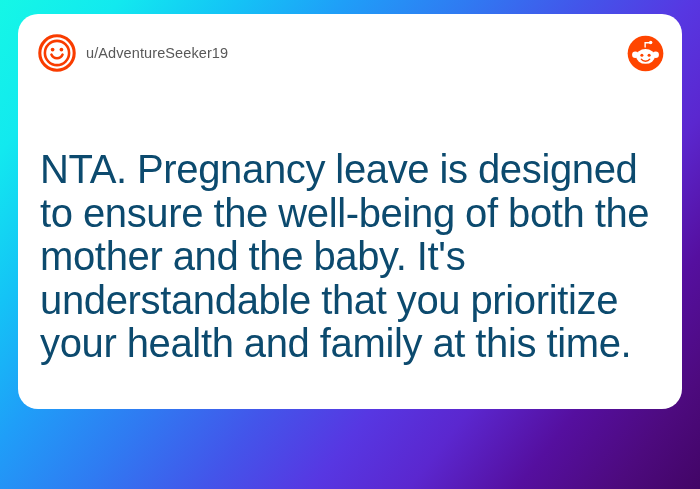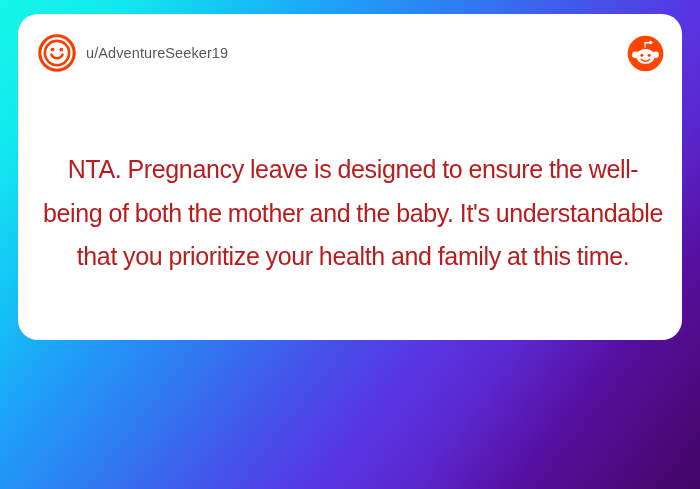--- a/index.html
+++ b/index.html
@@ -36,26 +36,25 @@
         #420566 100%);
     overflow: hidden;
   }
 
   
   #card {
     position: absolute;
     left: 18px;
     top: 14px;
     width: 664px;
-    height: 326px;
+    height: 395px;
     box-sizing: border-box;
     background: #ffffff;
     border-radius: 20px;
     overflow: hidden;
-    text-align: center;
   }
 
   
   #card-header {
     position: absolute;
     left: 0;
     top: 0;
     width: 664px;
     height: 86px;
   }
@@ -93,24 +92,24 @@
   
   #post-body {
     position: absolute;
     left: 22px;
     top: 134px;
     width: 626px;
   }
 
   #post-text {
     font-family: "Liberation Sans", sans-serif;
-    font-size: 25px;
+    font-size: 40px;
     line-height: 43.5px;
     letter-spacing: -0.35px;
-    color: #b91c1c;
+    color: #0c4a6e;
     margin: 0;
     word-spacing: -0.5px;
   }
 </style>
 </head>
 <body>
 
 <div id="backdrop">
 
   <div id="card">

